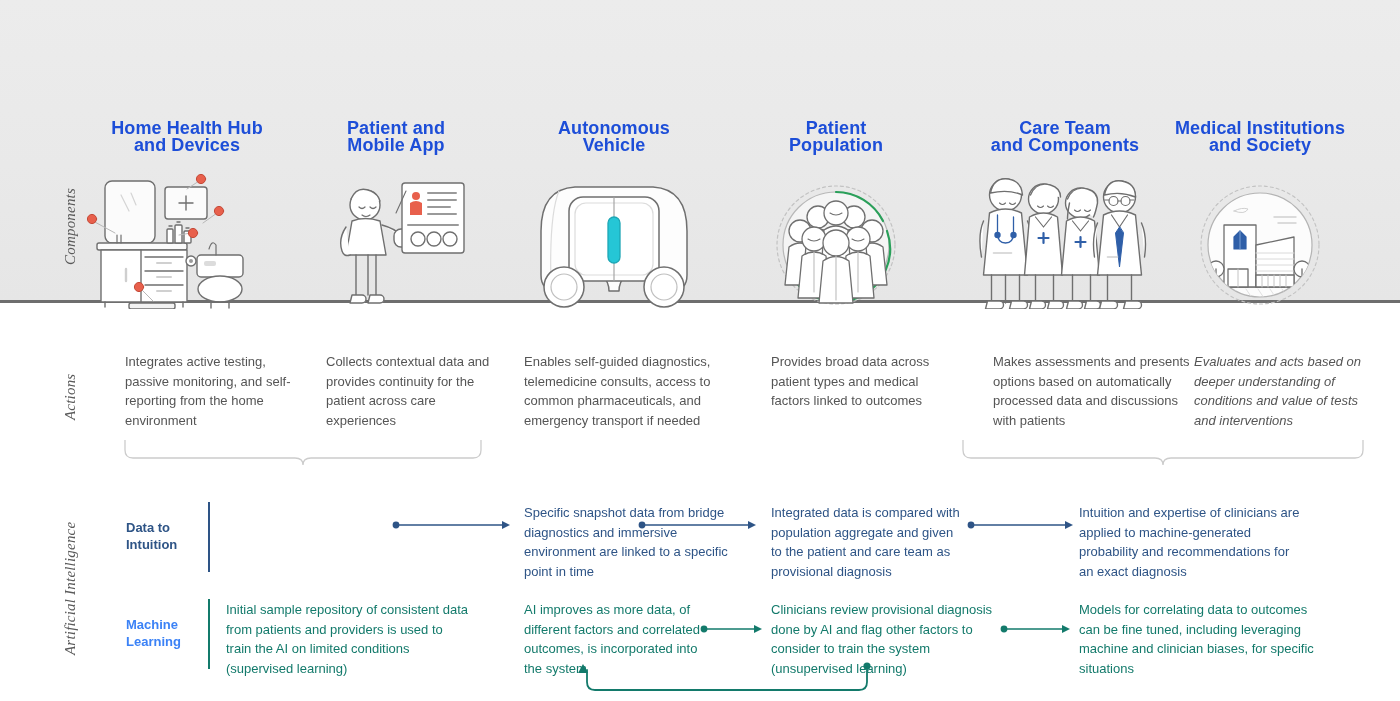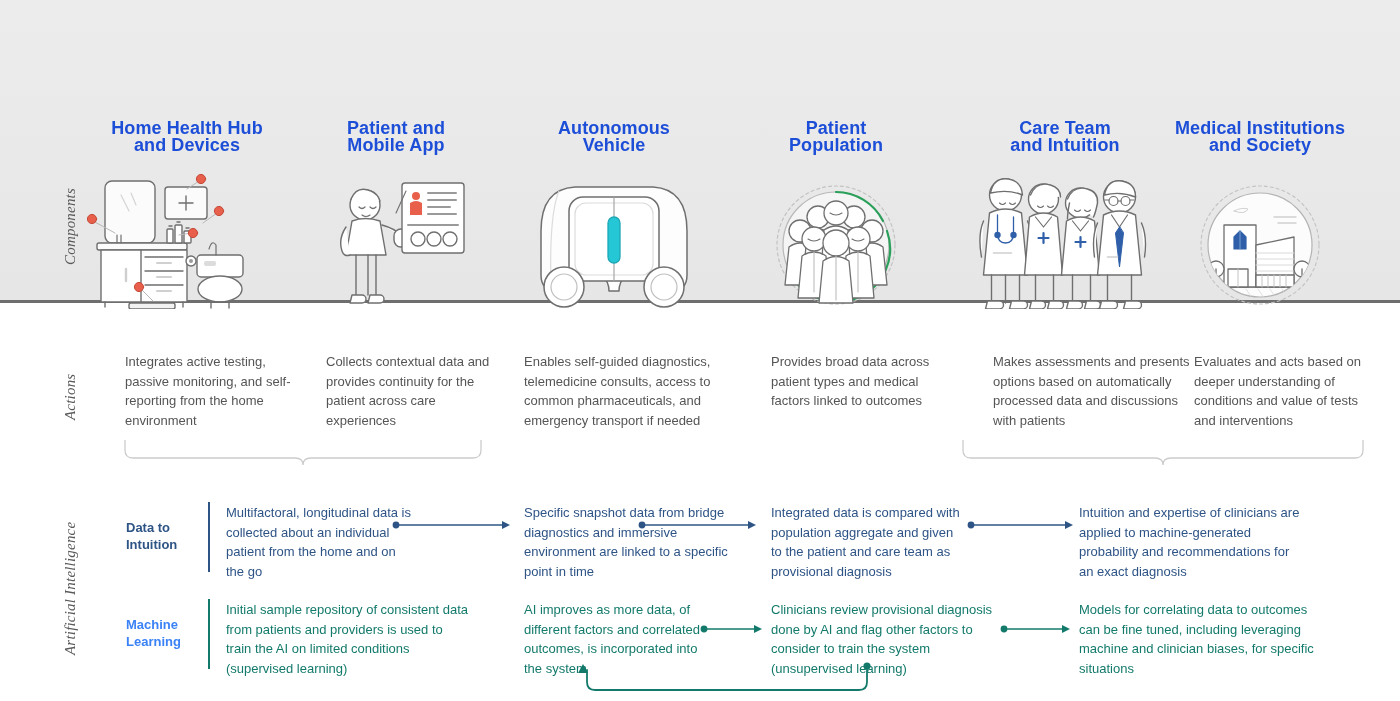--- a/index.html
+++ b/index.html
@@ -214,21 +214,21 @@
         </g>
         <path d="M64 44 q6 4 12 0 M42 70 q6 4 12 0 M86 70 q6 4 12 0" stroke-width="1.1"></path>
         <path d="M70 87 v44 M48 83 v40 M92 83 v40" stroke-width="1.1" stroke="#bdbdbd"></path>
       </svg>
     </div>
   </div>
 
   <div class="comp" style="left:950px;">
     <div class="ttl">
       <div>Care Team</div>
-      <div>and Intuition</div>
+      <div>and Components</div>
     </div>
     <div class="art">
       <svg width="175" height="140" viewBox="0 0 175 140" fill="none" stroke="#6f6f6f" stroke-width="1.4" stroke-linejoin="round" stroke-linecap="round">
 
         <g fill="#fff">
           <circle cx="28" cy="26" r="16"></circle>
           <path d="M13 24 q3 -16 18 -14 q13 2 14 16 q-14 -6 -32 -2z"></path>
           <path d="M12 44 q16 -8 32 0 l6 62 h-44 z"></path>
           <path d="M6 52 q-6 14 -2 36"></path>
           <path d="M50 52 q6 14 2 36"></path>
@@ -321,40 +321,39 @@
           </defs>
       </svg>
     </div>
   </div>
 
   <div class="act" style="left:125px; width:180px;">Integrates active testing, passive monitoring, and self-reporting from the home environment</div>
   <div class="act" style="left:326px; width:180px;">Collects contextual data and provides continuity for the patient across care experiences</div>
   <div class="act" style="left:524px; width:220px;">Enables self-guided diagnostics, telemedicine consults, access to common pharmaceuticals, and emergency transport if needed</div>
   <div class="act" style="left:771px; width:170px;">Provides broad data across patient types and medical factors linked to outcomes</div>
   <div class="act" style="left:965px; width:200px;margin-left:28px;">Makes assessments and presents options based on automatically processed data and discussions with patients</div>
-  <div class="act" style="left:1194px; width:180px;">Evaluates and acts based on deeper understanding of conditions and value of tests and interventions</div>
+  <div class="act" style="left:1194px; width:180px;font-style:italic;">Evaluates and acts based on deeper understanding of conditions and value of tests and interventions</div>
 
   <div class="brace" style="left:123px;">
     <svg width="364" height="28" viewBox="0 0 364 28" fill="none" stroke="#cccccc" stroke-width="1.3" stroke-linecap="round">
       <path d="M2 0 v10 q0 8 8 8 h162 q8 0 8 7 q0 -7 8 -7 h162 q8 0 8 -8 v-10"></path>
     </svg>
   </div>
   <div class="brace" style="left:961px;">
     <svg width="408" height="28" viewBox="0 0 408 28" fill="none" stroke="#cccccc" stroke-width="1.3" stroke-linecap="round">
       <path d="M2 0 v10 q0 8 8 8 h184 q8 0 8 7 q0 -7 8 -7 h184 q8 0 8 -8 v-10"></path>
     </svg>
   </div>
 
   <div class="aitag" style="left:126px; top:519px; color:#2e5486;">
     <div>Data to</div>
     <div>Intuition</div>
   </div>
   <div class="aibar" style="left:208px; top:502px; height:70px; background:#2e5486;"></div>
 
-  <div class="aitext" style="left:226px; top:503px; width:185px; color:#2e5486;">Multifactoral, longitudinal data is collected about an individual patient from the home and on the go</div>
   <div class="aitext" style="left:524px; top:503px; width:215px; color:#2e5486;">Specific snapshot data from bridge diagnostics and immersive environment are linked to a specific point in time</div>
   <div class="aitext" style="left:771px; top:503px; width:195px; color:#2e5486;">Integrated data is compared with population aggregate and given to the patient and care team as provisional diagnosis</div>
   <div class="aitext" style="left:1079px; top:503px; width:225px; color:#2e5486;">Intuition and expertise of clinicians are applied to machine-generated probability and recommendations for an exact diagnosis</div>
 
   <div class="arrow" style="left:392px; top:520px;">
     <svg width="120" height="10" viewBox="0 0 120 10" fill="none">
       <circle cx="4" cy="5" r="3.4" fill="#2e5486"></circle>
       <path d="M4 5 H110" stroke="#2e5486" stroke-width="1.7"></path>
       <path d="M110 1 L118 5 L110 9 Z" fill="#2e5486"></path>
     </svg>

